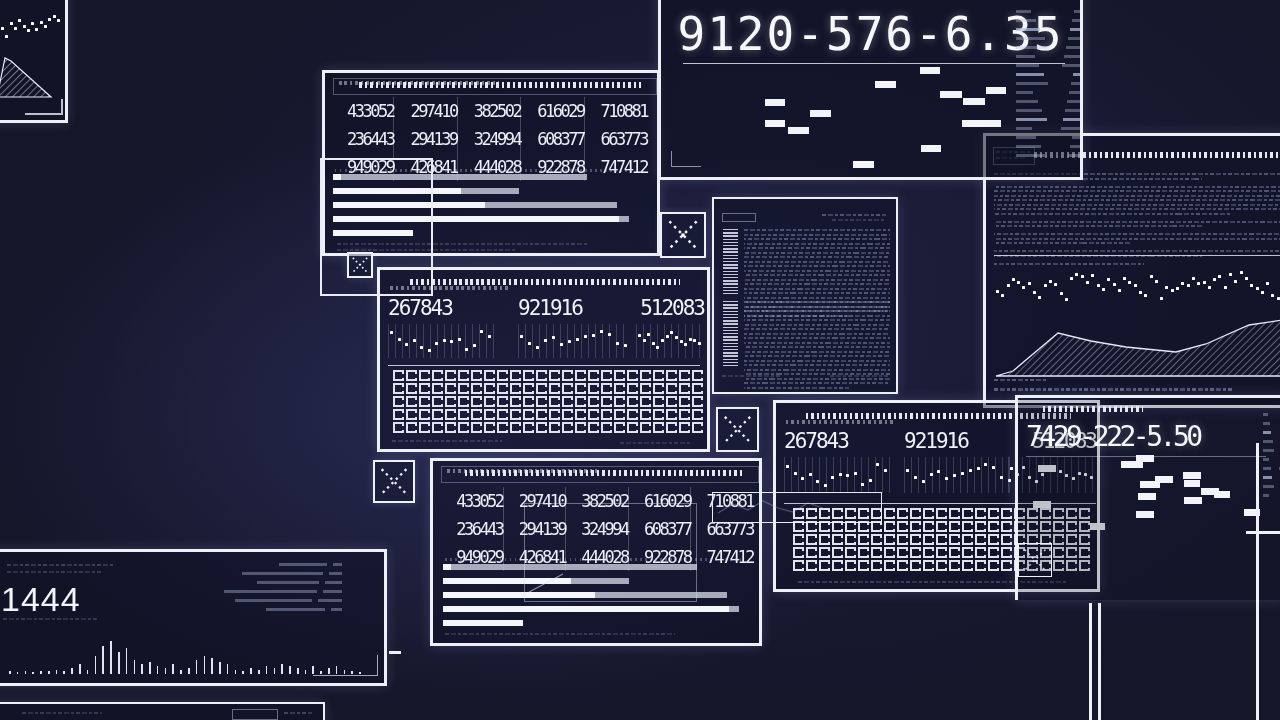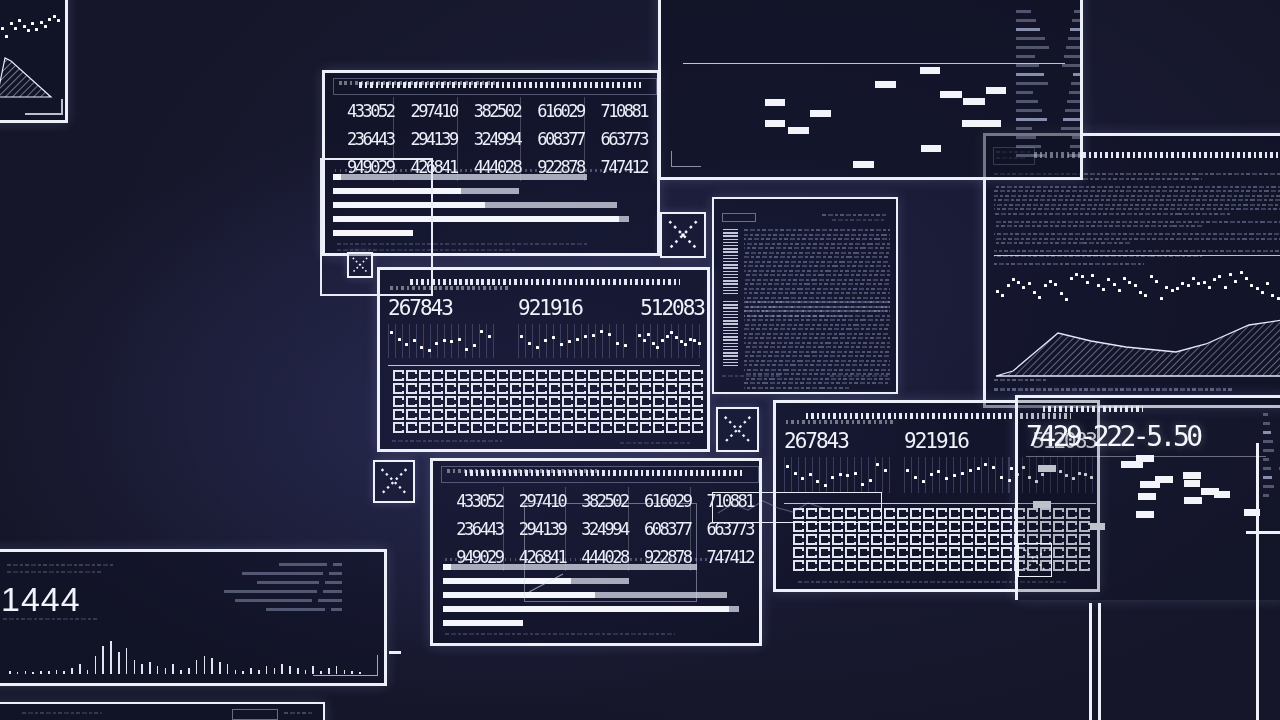--- a/index.html
+++ b/index.html
@@ -393,20 +393,21 @@
           <div class="nline" style="background-position: -119px 0px;"></div>
           <div class="nline" style="background-position: -126px 0px;"></div>
           <div class="nline" style="background-position: -133px 0px; width: 72%;"></div>
         </div>
       </div>
     <div class="nline solo" style="left:8px;top:176px;width:58px;opacity:.3;"></div>
     <div class="nline solo" style="left:116px;top:176px;width:60px;opacity:.3;"></div>
   </section>
 
   <section class="panel" style="left:658px;top:-34px;width:425px;height:214px;z-index:4;background:rgba(14,16,34,.55);">
+    <div class="bignum" style="top:38px;">9120-576-6.35</div>
     <div class="hline" style="left:22px;top:94px;width:382px;"></div>
     <div class="abs" style="left:0;top:0;width:425px;height:214px;">
         <i class="dash" style="left: 259px; top: 98px; width: 20px;"></i>
         <i class="dash" style="left: 214px; top: 112px; width: 21px;"></i>
         <i class="dash" style="left: 279px; top: 122px; width: 22px;"></i>
         <i class="dash" style="left: 325px; top: 118px; width: 20px;"></i>
         <i class="dash" style="left: 302px; top: 129px; width: 22px;"></i>
         <i class="dash" style="left: 104px; top: 130px; width: 20px;"></i>
         <i class="dash" style="left: 149px; top: 141px; width: 21px;"></i>
         <i class="dash" style="left: 104px; top: 151px; width: 20px;"></i>

